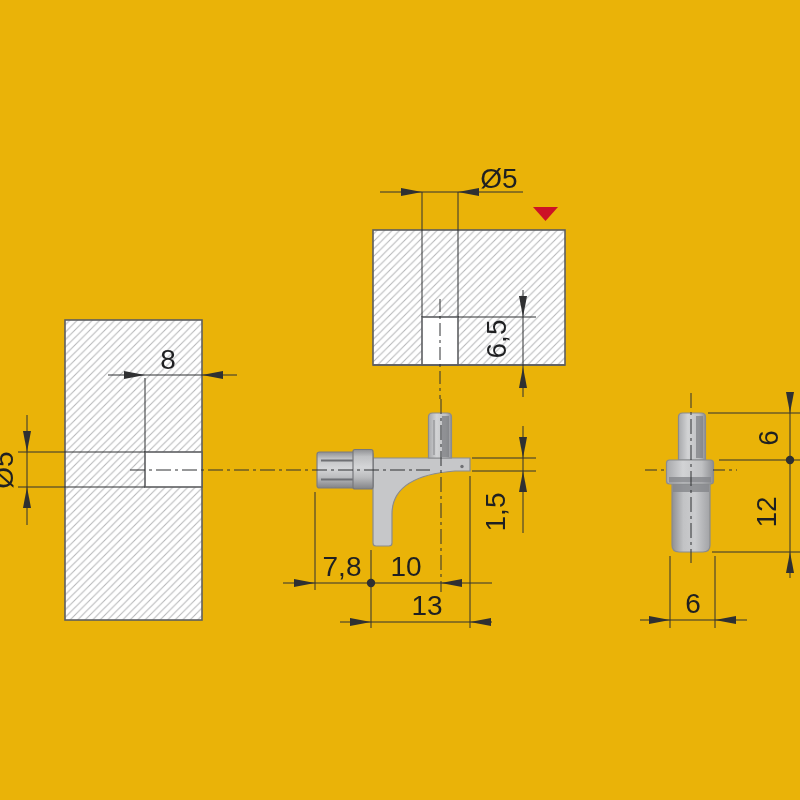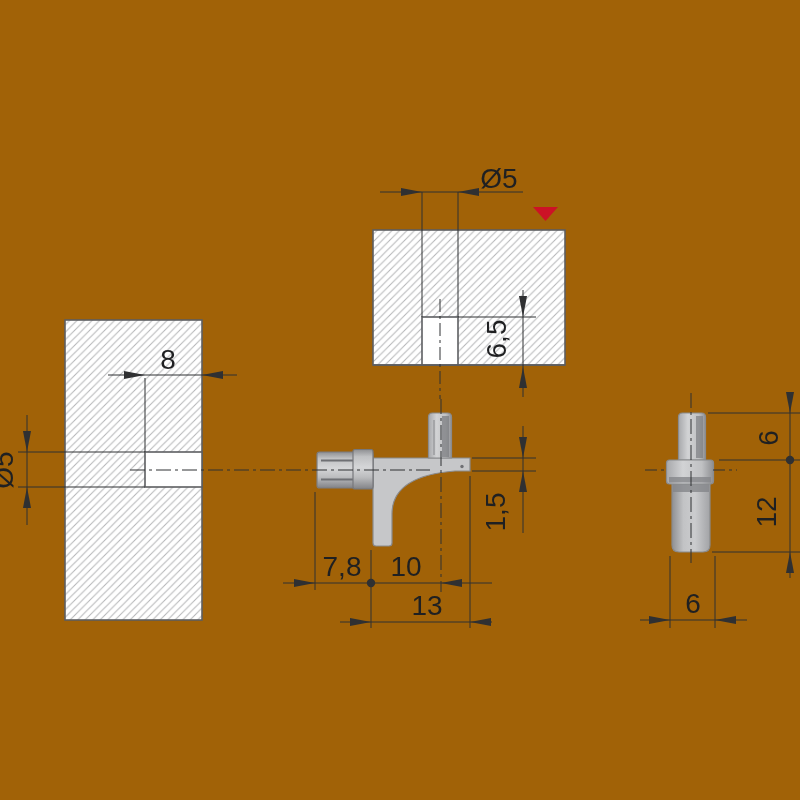--- a/index.html
+++ b/index.html
@@ -1,16 +1,16 @@
 <!DOCTYPE html>
 <html><head>
 <meta charset="utf-8">
 <style>
   html,body{margin:0;padding:0;background:#ffffff;}
-  .stage{width:800px;height:800px;position:relative;background:#a16207;overflow:hidden;}
+  .stage{width:800px;height:800px;position:relative;background:#eab308;overflow:hidden;}
   svg{display:block;}
   text{
     font-family:"Liberation Sans","DejaVu Sans",sans-serif;
     font-size:28px;
     fill:#1f2022;
   }
 </style>
 </head>
 <body>
 

